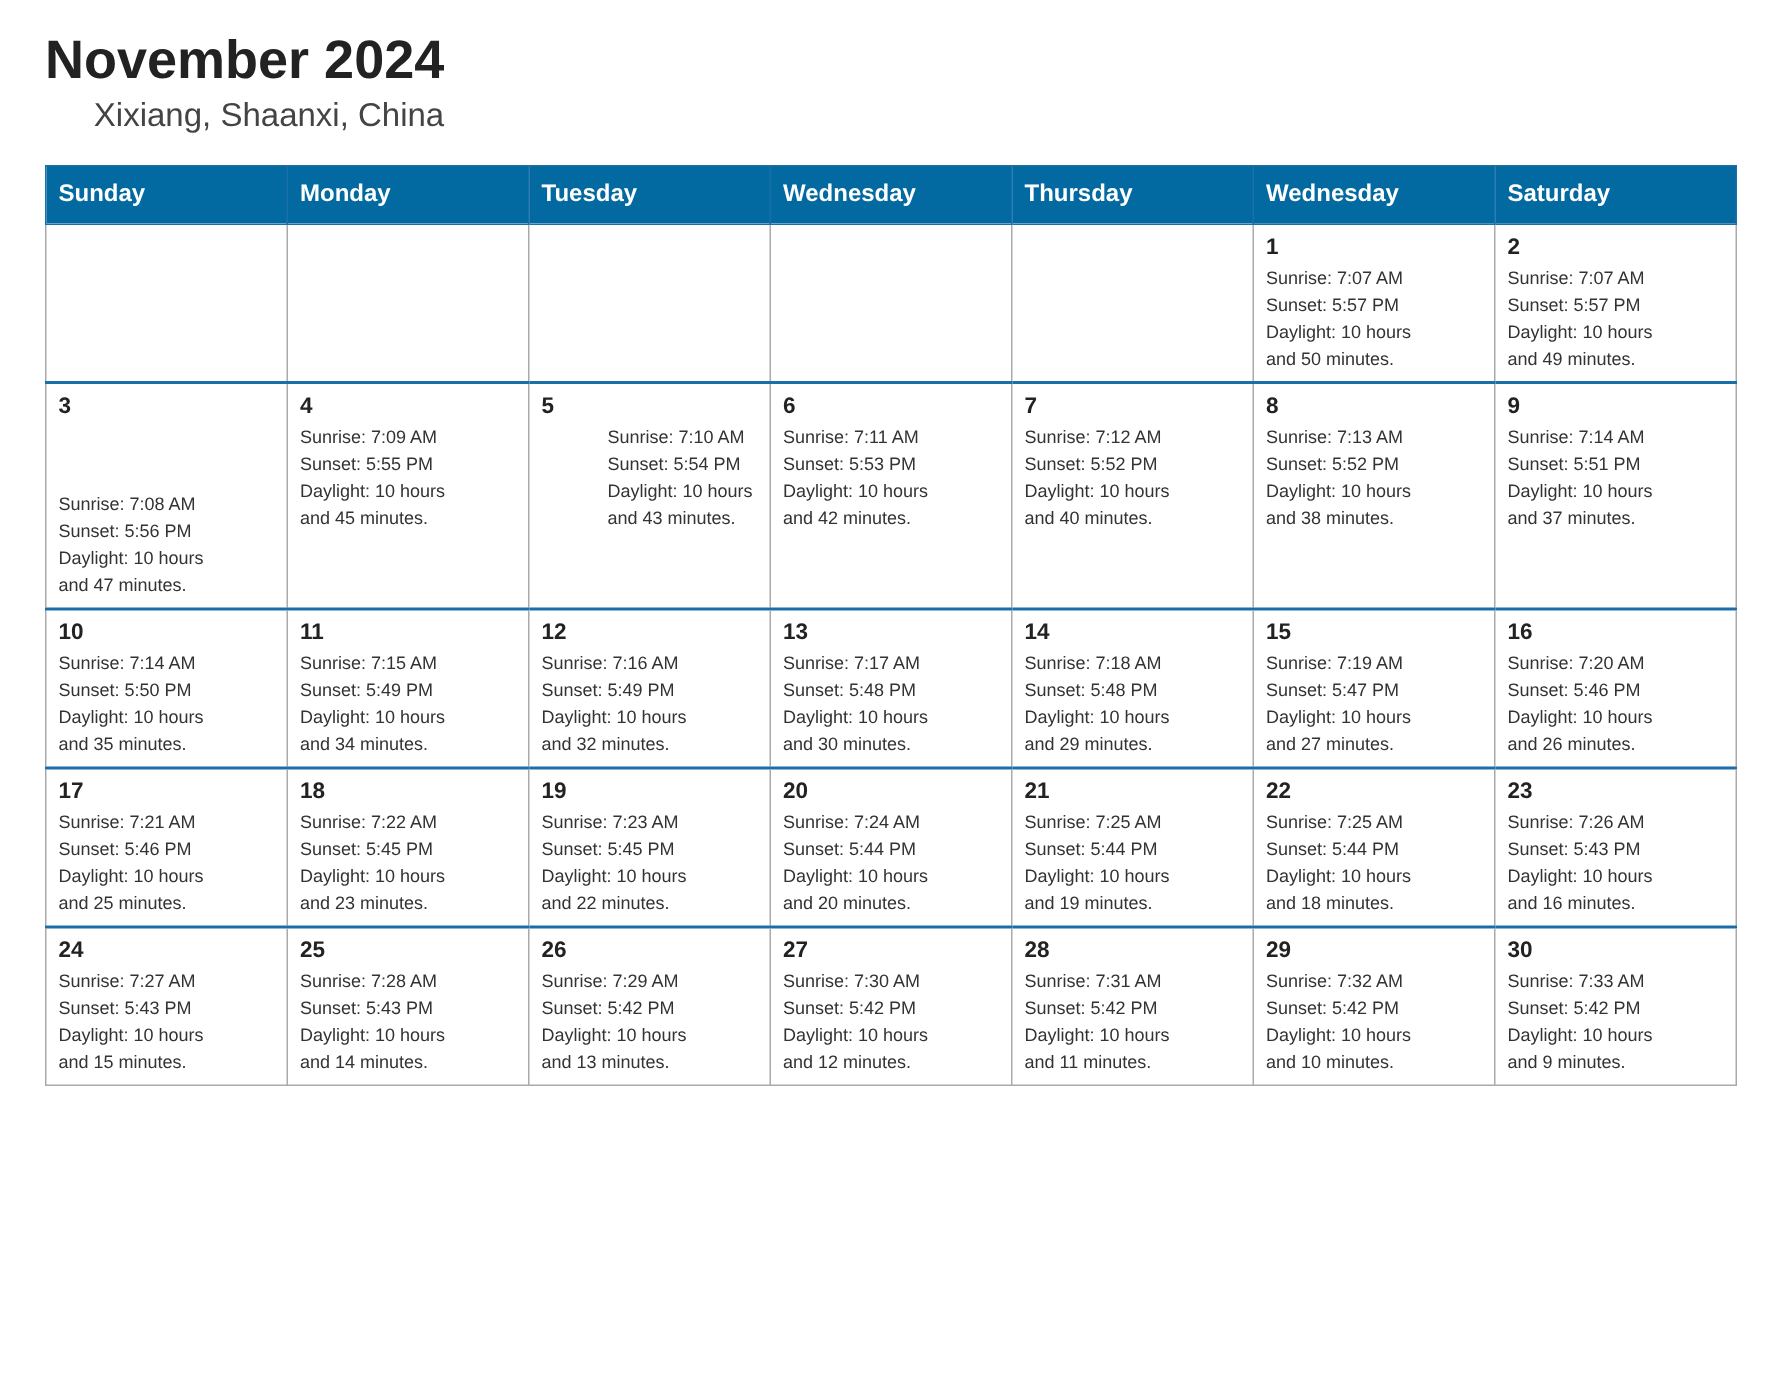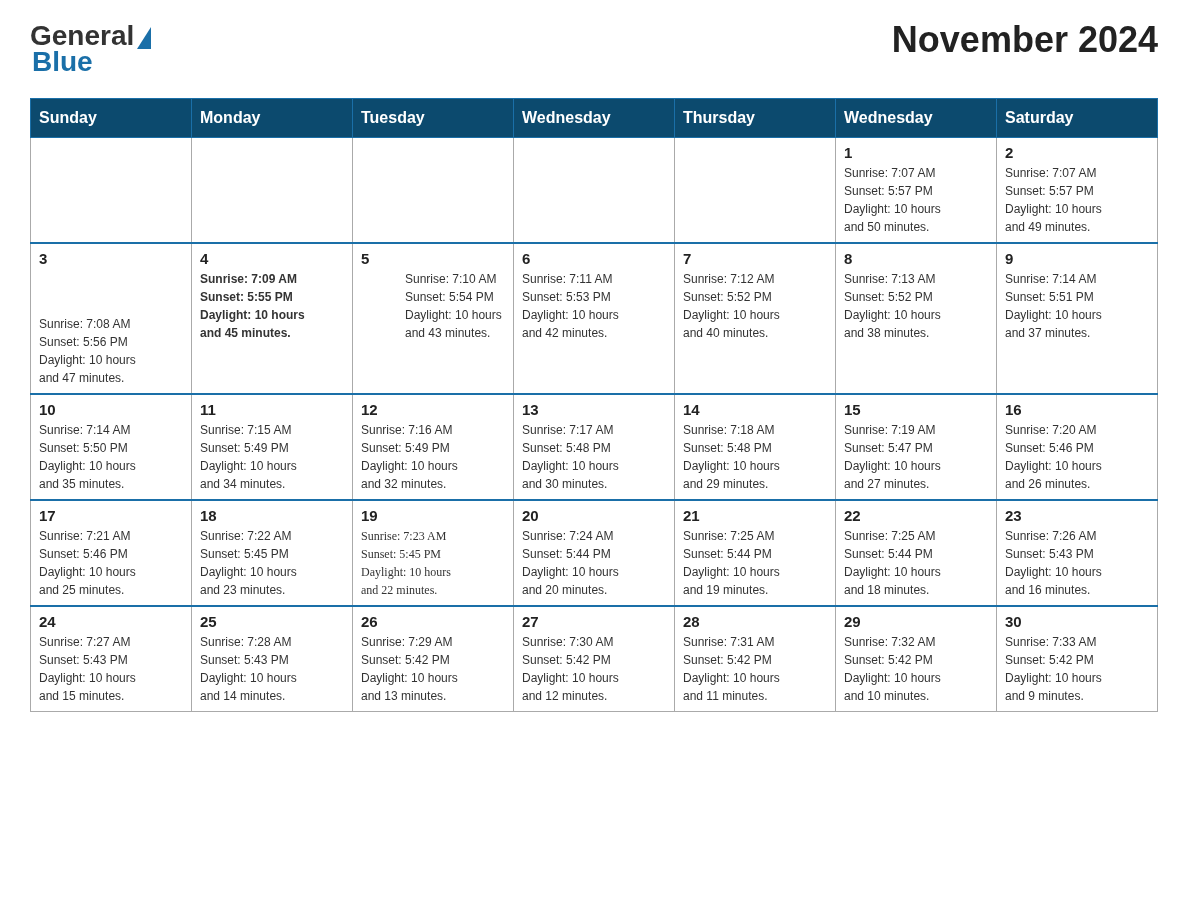--- a/index.html
+++ b/index.html
@@ -59,21 +59,21 @@
       font-size: 22px;
       color: #444;
       margin-top: 4px;
     }
     .calendar {
       width: 100%;
       border-collapse: collapse;
       border: 1px solid #999;
     }
     .calendar th {
-      background-color: #0c4a6e;
+      background-color: #0369a1;
       color: #fff;
       font-size: 16px;
       font-weight: bold;
       padding: 10px 8px;
       text-align: left;
       border: 1px solid #1a6fa8;
     }
     .calendar td {
       vertical-align: top;
       padding: 6px 8px;
@@ -99,29 +99,23 @@
       background: #fff;
     }
     .row-top td {
       border-top: 2px solid #1a6fa8;
     }
   </style>
 </head>
 <body>
 
 <div class="header">
-  <div class="logo">
-    <div class="logo-top">
-      <span class="logo-general">General</span>
-      <div class="logo-triangle"></div>
-    </div>
-    <span class="logo-bottom">Blue</span>
-  </div>
   <div class="title-section">
     <div class="month-title">November 2024</div>
+    <div class="location">Xixiang, Shaanxi, China</div>
   </div>
 </div>
 
 <table class="calendar">
   <thead>
     <tr>
       <th>Sunday</th>
       <th>Monday</th>
       <th>Tuesday</th>
       <th>Wednesday</th>
@@ -155,21 +149,21 @@
       <tr class="row-top">
         <td>
           <span class="day-num">3</span>
           <div class="day-info" style="white-space: pre-line; margin-top: 48px;">Sunrise: 7:08 AM
 Sunset: 5:56 PM
 Daylight: 10 hours
 and 47 minutes.</div>
         </td>
         <td>
           <span class="day-num">4</span>
-          <div class="day-info" style="white-space: pre-line; font-weight: bold;">Sunrise: 7:09 AM
+          <div class="day-info" style="white-space: pre-line;">Sunrise: 7:09 AM
 Sunset: 5:55 PM
 Daylight: 10 hours
 and 45 minutes.</div>
         </td>
         <td>
           <span class="day-num">5</span>
           <div class="day-info" style="white-space: pre-line; margin-left: 44px;">Sunrise: 7:10 AM
 Sunset: 5:54 PM
 Daylight: 10 hours
 and 43 minutes.</div>
@@ -264,21 +258,21 @@
         </td>
         <td>
           <span class="day-num">18</span>
           <div class="day-info" style="white-space: pre-line;">Sunrise: 7:22 AM
 Sunset: 5:45 PM
 Daylight: 10 hours
 and 23 minutes.</div>
         </td>
         <td>
           <span class="day-num">19</span>
-          <div class="day-info" style="white-space: pre-line; font-family: Liberation Serif, serif;">Sunrise: 7:23 AM
+          <div class="day-info" style="white-space: pre-line;">Sunrise: 7:23 AM
 Sunset: 5:45 PM
 Daylight: 10 hours
 and 22 minutes.</div>
         </td>
         <td>
           <span class="day-num">20</span>
           <div class="day-info" style="white-space: pre-line;">Sunrise: 7:24 AM
 Sunset: 5:44 PM
 Daylight: 10 hours
 and 20 minutes.</div>

